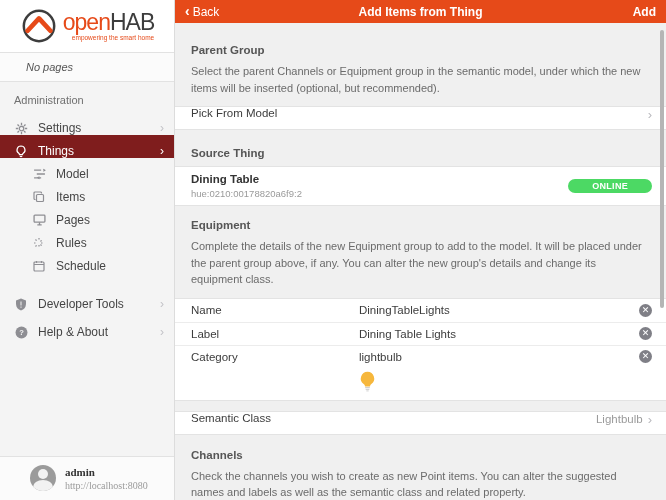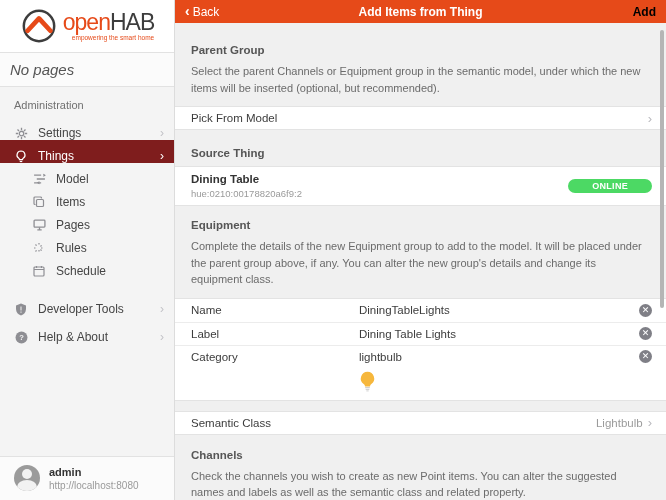--- a/index.html
+++ b/index.html
@@ -8,53 +8,53 @@
 
   
   .sidebar { position:absolute; left:0; top:0; width:175px; height:500px; background:#f4f4f4; border-right:1px solid #dcdcdc; display:flex; flex-direction:column; }
   .logo-block { background:#ffffff; height:53px; border-bottom:1px solid #e2e2e2; display:flex; align-items:center; justify-content:center; }
   .logo-wrap { display:flex; align-items:center; gap:5px; }
   .logo-text { line-height:1; }
   .logo-text .row1 { font-size:23px; letter-spacing:-1px; }
   .logo-text .open { color:#e64a19; font-weight:400; }
   .logo-text .hab { color:#3d3d3d; font-weight:400; }
   .logo-text .tagline { display:block; font-size:6.5px; color:#e64a19; text-align:right; margin-top:1px; }
-  .nopages { background:#fbfbfb; border-bottom:1px solid #e2e2e2; padding:8px 10px; font-size:15px; font-style:italic; color:#555; }
+  .nopages { background:#fbfbfb; border-bottom:1px solid #e2e2e2; padding:8px 26px; font-size:11px; font-style:italic; color:#555; }
   .section-label { padding:12px 14px 6px 14px; font-size:11px; color:#707070; }
   .menu { list-style:none; }
   .menu-item { display:flex; align-items:flex-end; height:23px; padding:0 10px 0 14px; font-size:12px; color:#454545; cursor:pointer; }
   .menu-item .mi-icon { width:14px; height:14px; margin-right:10px; display:flex; align-items:center; justify-content:center; color:#8e8e93; flex:0 0 14px; }
   .menu-item .mi-label { flex:1; }
   .menu-item .mi-chevron { color:#c3c3c8; font-size:12px; }
   .menu-item.active { background:#7f1d1d; color:#ffffff; }
   .menu-item.active .mi-icon { color:#ffffff; }
   .menu-item.active .mi-chevron { color:#ffffff; }
   .menu-item.sub { padding-left:32px; }
   .menu-gap { height:10px; }
   .sidebar-spacer { flex:1; }
-  .user-block { border-top:1px solid #e2e2e2; background:#fbfbfb; padding:8px 14px; display:flex; align-items:center; gap:9px; }
+  .user-block { border-top:1px solid #e2e2e2; background:#fbfbfb; padding:8px 30px; display:flex; align-items:center; gap:9px;font-family:Liberation Serif, serif; }
   .avatar { width:26px; height:26px; border-radius:50%; background:#9b9b9b; position:relative; overflow:hidden; flex:0 0 26px; }
   .avatar:before { content:""; position:absolute; left:8px; top:4px; width:10px; height:10px; border-radius:50%; background:#f2f2f2; }
   .avatar:after { content:""; position:absolute; left:3px; top:15px; width:20px; height:14px; border-radius:50%; background:#f2f2f2; }
   .user-name { font-size:11px; font-weight:bold; color:#333; line-height:1.3; }
   .user-url { font-size:10px; color:#9a9a9a; line-height:1.3; }
 
   
   .topbar { position:absolute; left:175px; top:0; right:0; height:23px; background:#e64a19; color:#fff; display:flex; align-items:center; padding:0 10px; }
   .back-btn { display:flex; align-items:center; gap:3px; font-size:12px; color:#fff; cursor:pointer; }
   .back-chevron { font-size:14px; font-weight:bold; line-height:1; margin-top:-2px; }
   .topbar-title { position:absolute; left:0; right:0; text-align:center; font-size:12px; font-weight:bold; pointer-events:none; }
-  .add-btn { margin-left:auto; font-size:12px; font-weight:bold; color:#000000; cursor:pointer; }
+  .add-btn { margin-left:auto; font-size:12px; font-weight:bold; color:#ffffff; cursor:pointer; }
 
   
   .content { position:absolute; left:175px; top:23px; right:0; bottom:0; background:#f0f0f0; overflow:hidden; }
   .block-title { margin:21px 16px 7px 16px; font-size:11.5px; font-weight:bold; color:#565656; }
   .block-text { margin:4px 16px 10px 16px; font-size:11px; line-height:1.5; color:#6b6b6b; }
   .list-block { background:#fff; border-top:1px solid #e3e3e3; border-bottom:1px solid #e3e3e3; }
-  .row { display:flex; align-items:center; min-height:22px; padding:0 14px 0 16px; font-size:11.5px; color:#3c3c3c; background:#fff;gap:32px; }
+  .row { display:flex; align-items:flex-start; min-height:22px; padding:0 14px 0 16px; font-size:11.5px; color:#3c3c3c; background:#fff;gap:32px; }
   .row .chev { margin-left:auto; color:#b9b9be; font-size:13px; }
   .thing-row { padding:5px 14px 5px 16px; display:flex; align-items:center; }
   .thing-name { font-size:11.5px; font-weight:bold; color:#333; line-height:1.35; }
   .thing-uid { font-size:9.5px; color:#9a9a9a; line-height:1.35; }
   .badge { margin-left:auto; background:#4cd964; color:#fff; font-size:9px; font-weight:bold; padding:2px 24px; border-radius:9px; letter-spacing:.3px; }
   .form-row { display:flex; align-items:center; height:23px; padding:0 14px 0 16px; font-size:11.5px; }
   .form-row + .form-row { border-top:1px solid #ececec; }
   .form-label { width:168px; color:#3c3c3c; }
   .form-value { flex:1; color:#3c3c3c; }
   .clear-icon { width:13px; height:13px; border-radius:50%; background:#7f7f86; color:#fff; font-size:9px; line-height:13px; text-align:center; cursor:pointer; flex:0 0 13px; }

